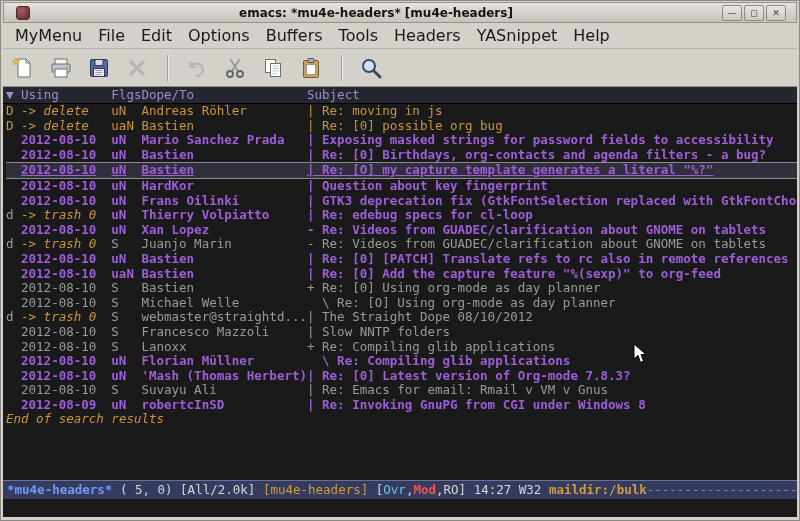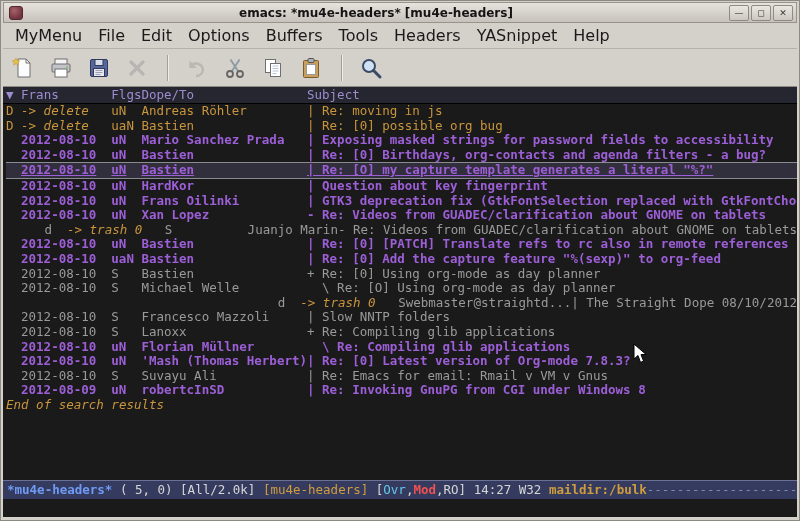--- a/index.html
+++ b/index.html
@@ -14,21 +14,21 @@
     display: flex; flex-direction: column;
     padding: 1px 2px 3px 2px;
   }
 
   
   .titlebar {
     flex: 0 0 21px; height: 21px;
     display: flex; align-items: center;
     background: linear-gradient(#e6e2dd, #c7c2bb);
     border: 1px solid #97928a;
-    padding: 0 3px;
+    padding: 0 10px;
   }
   .win-icon {
     width: 14px; height: 14px; margin-left: 2px;
     border-radius: 3px;
     background: radial-gradient(circle at 35% 30%, #a8616a, #6e333c 75%);
     border: 1px solid #55262d;
   }
   .title {
     flex: 1; text-align: center;
     font-size: 12px; font-weight: bold; color: #141414;
@@ -94,21 +94,21 @@
   .cm    { display: inline-block; width: 2ch;  vertical-align: top; }
   .cd    { display: inline-block; width: 12ch; vertical-align: top; }
   .cf    { display: inline-block; width: 4ch;  vertical-align: top; }
   .cfrom { display: inline-block; width: 22ch; vertical-align: top; overflow: hidden; white-space: pre; }
 
   .row-unread { color: var(--unread, #9d5fd8); font-weight: bold; }
   .row-read   { color: var(--read, #9a9a9a); }
   .row-delete { color: var(--marked, #c9953d); }
   .row-delete .cd { font-style: italic; }
   .row-trash-unread { color: var(--unread, #9d5fd8); font-weight: bold; }
-  .row-trash-read   { color: var(--read, #9a9a9a); text-align: right; }
+  .row-trash-read   { color: var(--read, #9a9a9a); }
   .row-trash-unread .cd, .row-trash-read .cd {
     color: var(--marked, #c9953d); font-style: italic; font-weight: normal;
   }
   .row-trash-unread .cm, .row-trash-read .cm { color: var(--read, #9a9a9a); font-weight: normal; }
 
   .row-current {
     color: var(--unread, #9d5fd8); font-weight: bold;
     background: var(--current-bg, #312f3b);
     border-top: 1px solid var(--current-border, #8a8a93);
     border-bottom: 1px solid var(--current-border, #8a8a93);
@@ -210,31 +210,32 @@
           </svg></span></button>
       <span class="tb-sep"></span>
       <button class="tb-btn"><span class="tb-ic"><svg viewBox="0 0 24 24">
             <circle cx="10" cy="10" r="6" fill="#cfe2f4" stroke="#3a4a66" stroke-width="2"></circle>
             <path d="M14.5 14.5L21 21" stroke="#3a4a66" stroke-width="3" stroke-linecap="round"></path>
           </svg></span></button>
     </div>
 
   <div class="emacs">
 
-    <div class="header-line"><span class="hd hd-date">▼ Frans</span><span class="hd hd-flags">Flgs</span><span class="hd hd-from">Dope/To</span><span class="hd">Subject</span></div>
+    <div class="header-line"><span class="hd hd-date">▼ Using</span><span class="hd hd-flags">Flgs</span><span class="hd hd-from">Dope/To</span><span class="hd">Subject</span></div>
 
     <div class="rows-area">
       <div id="rows">
           <div class="row row-delete"><span class="cm">D</span><span class="cd">-&gt; delete</span><span class="cf">uN</span><span class="cfrom">Andreas Röhler</span><span>| Re: moving in js</span></div>
           <div class="row row-delete"><span class="cm">D</span><span class="cd">-&gt; delete</span><span class="cf">uaN</span><span class="cfrom">Bastien</span><span>| Re: [0] possible org bug</span></div>
           <div class="row row-unread"><span class="cm"></span><span class="cd">2012-08-10</span><span class="cf">uN</span><span class="cfrom">Mario Sanchez Prada</span><span>| Exposing masked strings for password fields to accessibility</span></div>
           <div class="row row-unread"><span class="cm"></span><span class="cd">2012-08-10</span><span class="cf">uN</span><span class="cfrom">Bastien</span><span>| Re: [0] Birthdays, org-contacts and agenda filters - a bug?</span></div>
           <div class="row row-current"><span class="cm"></span><span class="cd">2012-08-10</span><span class="cf">uN</span><span class="cfrom">Bastien</span><span>| Re: [O] my capture template generates a literal "%?"</span></div>
           <div class="row row-unread"><span class="cm"></span><span class="cd">2012-08-10</span><span class="cf">uN</span><span class="cfrom">HardKor</span><span>| Question about key fingerprint</span></div>
           <div class="row row-unread"><span class="cm"></span><span class="cd">2012-08-10</span><span class="cf">uN</span><span class="cfrom">Frans Oilinki</span><span>| GTK3 deprecation fix (GtkFontSelection replaced with GtkFontChooser)</span></div>
+          <div class="row row-trash-unread"><span class="cm">d</span><span class="cd">-&gt; trash 0</span><span class="cf">uN</span><span class="cfrom">Thierry Volpiatto</span><span>| Re: edebug specs for cl-loop</span></div>
           <div class="row row-unread"><span class="cm"></span><span class="cd">2012-08-10</span><span class="cf">uN</span><span class="cfrom">Xan Lopez</span><span>- Re: Videos from GUADEC/clarification about GNOME on tablets</span></div>
           <div class="row row-trash-read"><span class="cm">d</span><span class="cd">-&gt; trash 0</span><span class="cf">S</span><span class="cfrom">Juanjo Marin</span><span>- Re: Videos from GUADEC/clarification about GNOME on tablets</span></div>
           <div class="row row-unread"><span class="cm"></span><span class="cd">2012-08-10</span><span class="cf">uN</span><span class="cfrom">Bastien</span><span>| Re: [0] [PATCH] Translate refs to rc also in remote references</span></div>
           <div class="row row-unread"><span class="cm"></span><span class="cd">2012-08-10</span><span class="cf">uaN</span><span class="cfrom">Bastien</span><span>| Re: [0] Add the capture feature "%(sexp)" to org-feed</span></div>
           <div class="row row-read"><span class="cm"></span><span class="cd">2012-08-10</span><span class="cf">S</span><span class="cfrom">Bastien</span><span>+ Re: [0] Using org-mode as day planner</span></div>
           <div class="row row-read"><span class="cm"></span><span class="cd">2012-08-10</span><span class="cf">S</span><span class="cfrom">Michael Welle</span><span>  \ Re: [O] Using org-mode as day planner</span></div>
           <div class="row row-trash-read"><span class="cm">d</span><span class="cd">-&gt; trash 0</span><span class="cf">S</span><span class="cfrom">webmaster@straightd...</span><span>| The Straight Dope 08/10/2012</span></div>
           <div class="row row-read"><span class="cm"></span><span class="cd">2012-08-10</span><span class="cf">S</span><span class="cfrom">Francesco Mazzoli</span><span>| Slow NNTP folders</span></div>
           <div class="row row-read"><span class="cm"></span><span class="cd">2012-08-10</span><span class="cf">S</span><span class="cfrom">Lanoxx</span><span>+ Re: Compiling glib applications</span></div>
           <div class="row row-unread"><span class="cm"></span><span class="cd">2012-08-10</span><span class="cf">uN</span><span class="cfrom">Florian Müllner</span><span>  \ Re: Compiling glib applications</span></div>

